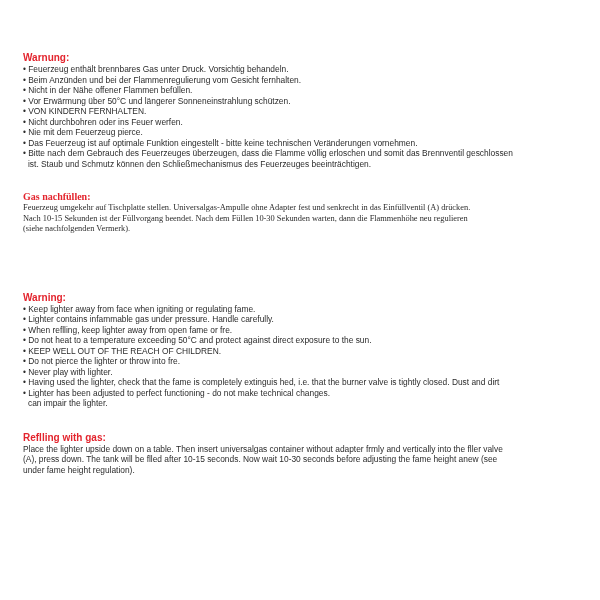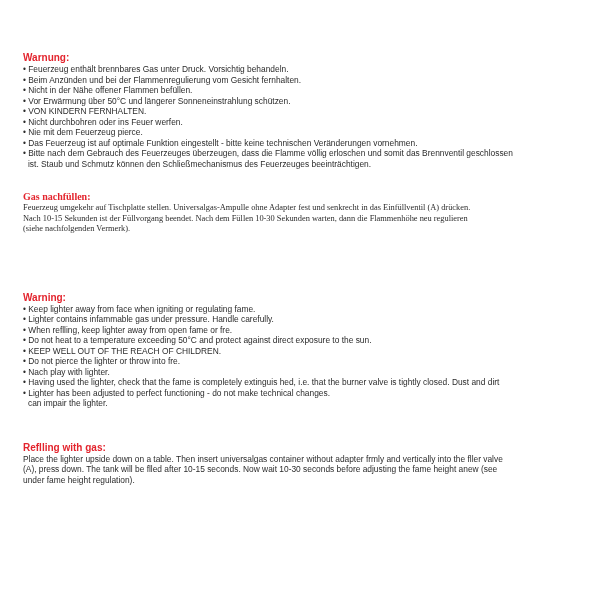--- a/index.html
+++ b/index.html
@@ -23,21 +23,21 @@
   .heading {
     color: #e3242d;
     font-weight: bold;
     font-size: 10px;
     line-height: 12px;
     margin: 0;
   }
   section { margin: 0; }
   .sec-de-refill { margin-top: 22px; font-family: Liberation Serif, serif; }
   .sec-en-warning { margin-top: 57px; }
-  .sec-en-refill { margin-top: 33px; }
+  .sec-en-refill { margin-top: 23px; }
   .bullet-line { white-space: nowrap; }
   .bullet-cont { padding-left: 5px; white-space: nowrap; }
   .para-line { white-space: nowrap; }
 </style>
 </head>
 <body>
 
 <div class="page">
   <div class="content">
 
@@ -68,21 +68,21 @@
 
     <section class="sec-en-warning">
       <h2 class="heading">Warning:</h2>
       <div>
           <div class="bullet-line">• Keep lighter away from face when igniting or regulating fame.</div>
           <div class="bullet-line">• Lighter contains infammable gas under pressure. Handle carefully.</div>
           <div class="bullet-line">• When reflling, keep lighter away from open fame or fre.</div>
           <div class="bullet-line">• Do not heat to a temperature exceeding 50°C and protect against direct exposure to the sun.</div>
           <div class="bullet-line">• KEEP WELL OUT OF THE REACH OF CHILDREN.</div>
           <div class="bullet-line">• Do not pierce the lighter or throw into fre.</div>
-          <div class="bullet-line">• Nach play with lighter.</div>
+          <div class="bullet-line">• Never play with lighter.</div>
           <div class="bullet-line">• Having used the lighter, check that the fame is completely extinguis hed, i.e. that the burner valve is tightly closed. Dust and dirt</div>
           <div class="bullet-line">• Lighter has been adjusted to perfect functioning - do not make technical changes.</div>
           <div class="bullet-cont">can impair the lighter.</div>
         </div>
     </section>
 
     <section class="sec-en-refill">
       <h2 class="heading">Reflling with gas:</h2>
       <div>
           <div class="para-line">Place the lighter upside down on a table. Then insert universalgas container without adapter frmly and vertically into the fller valve</div>

